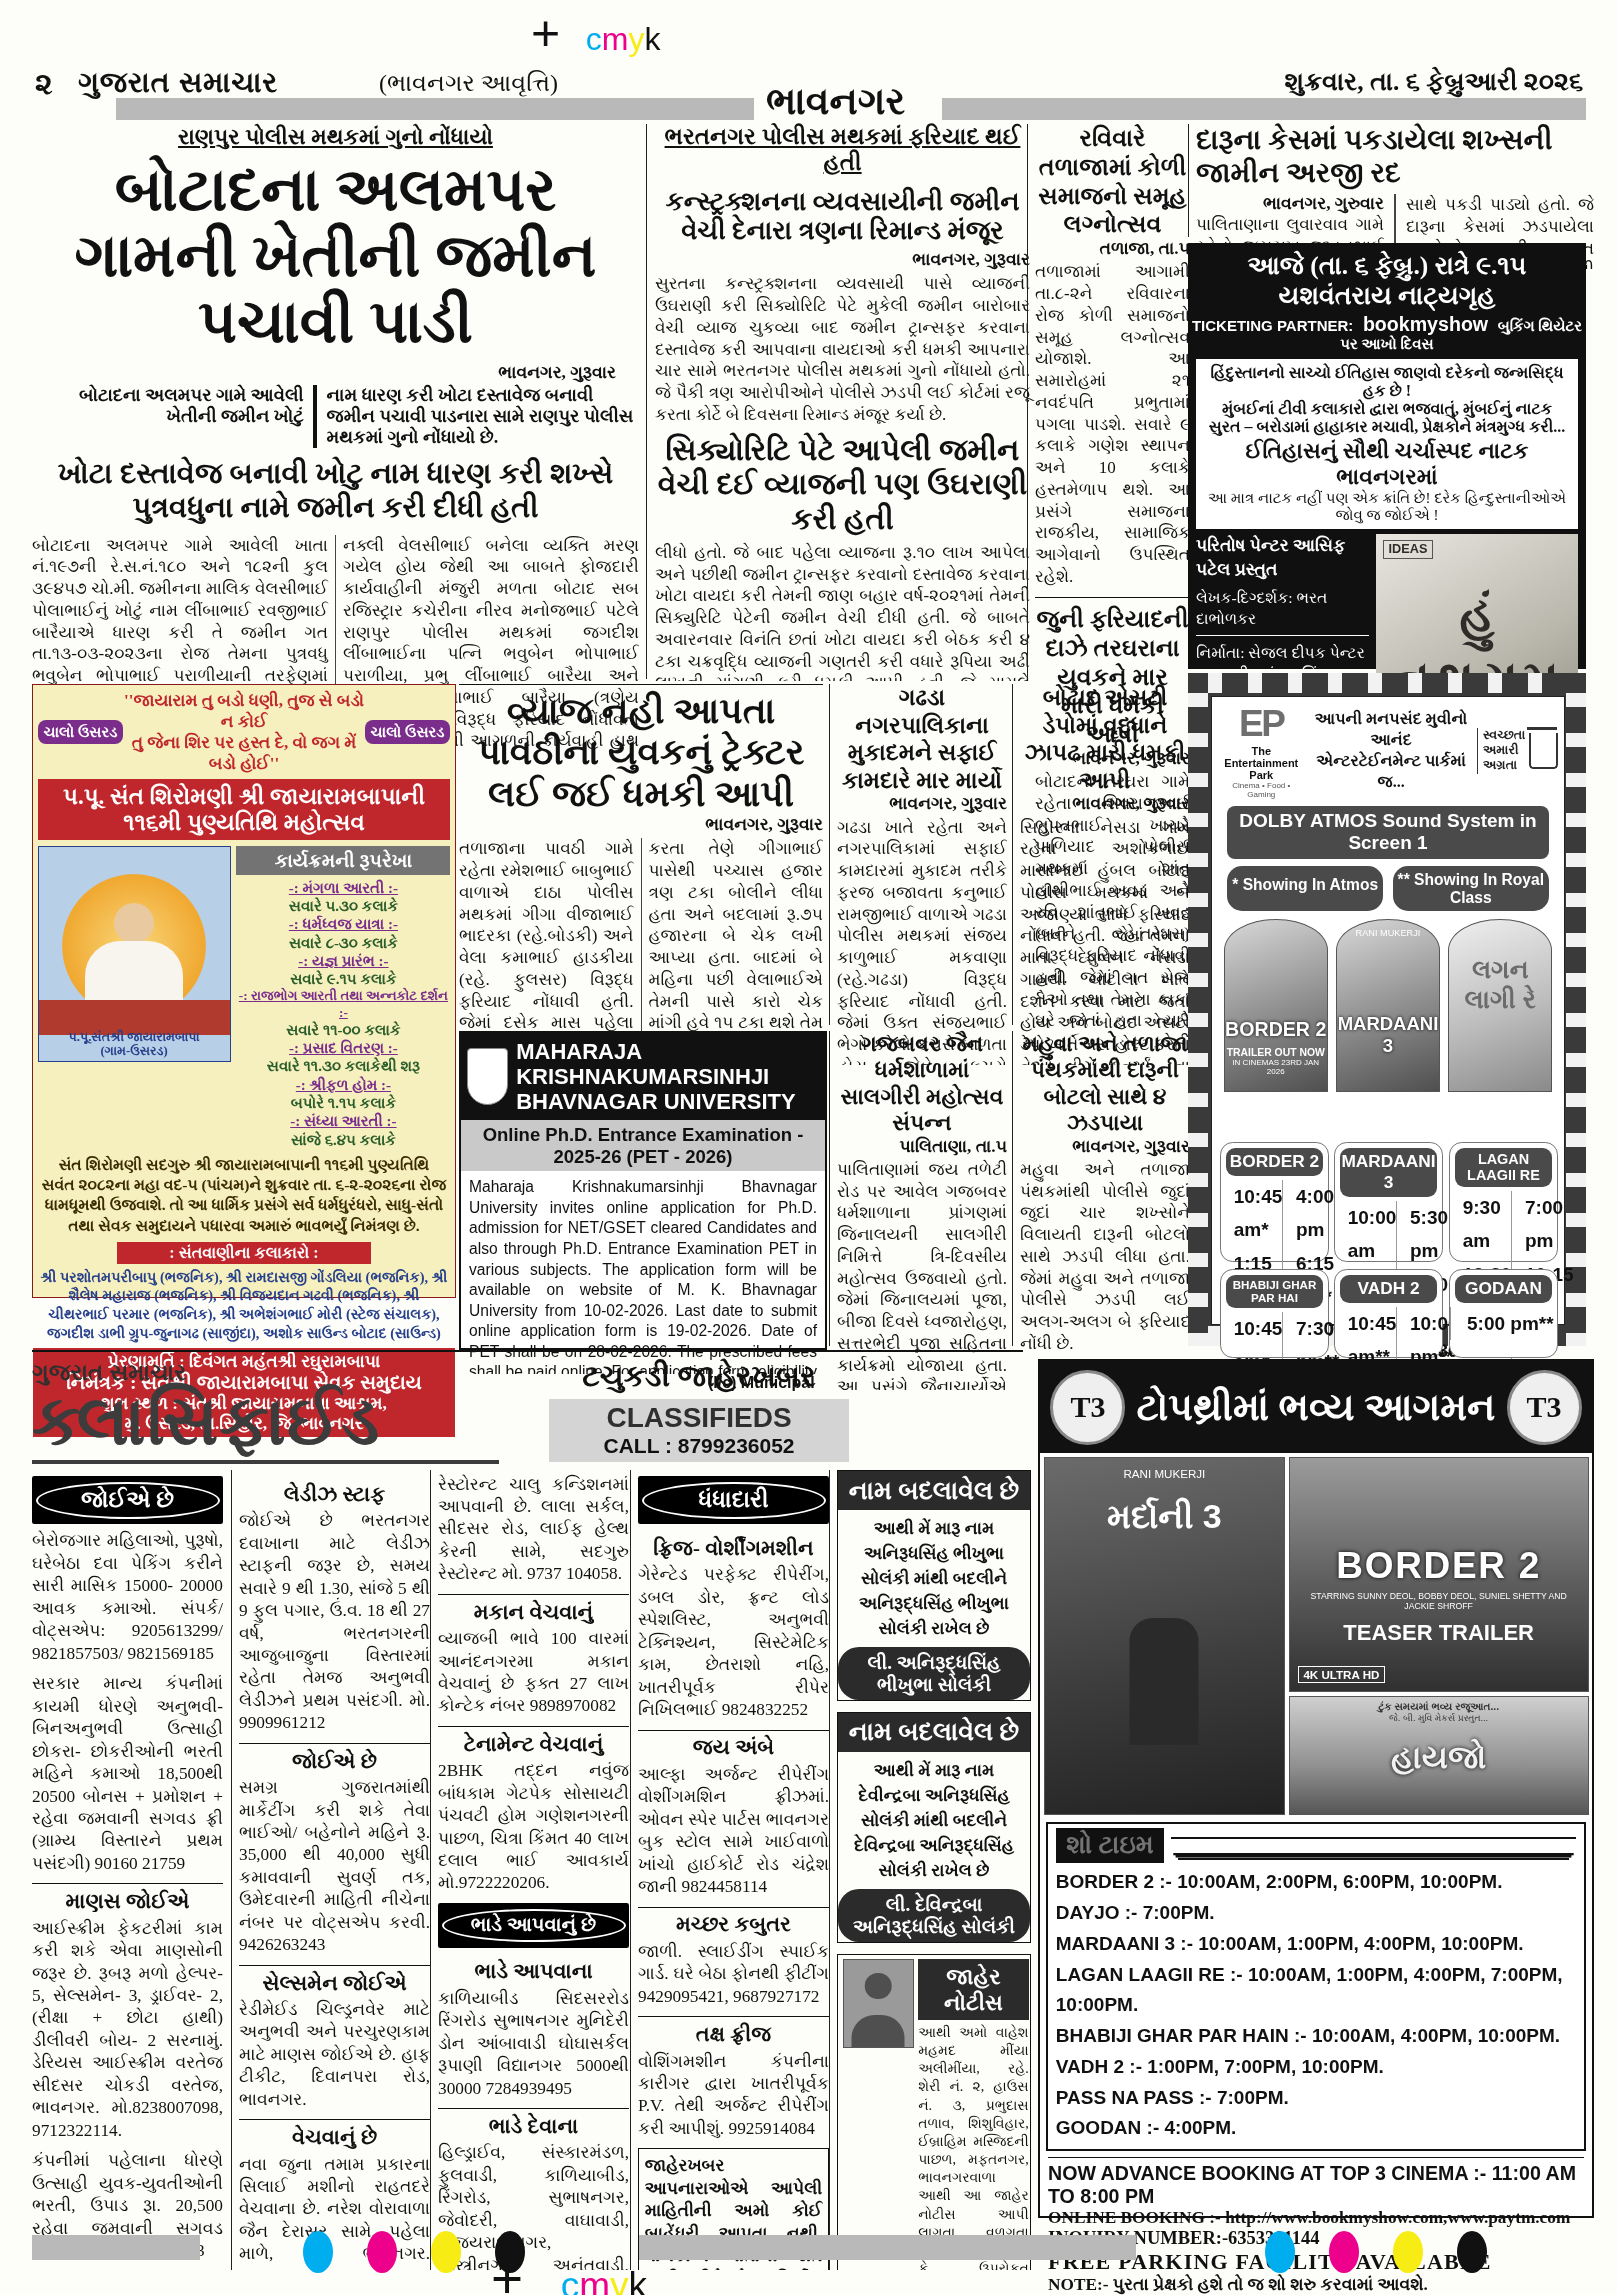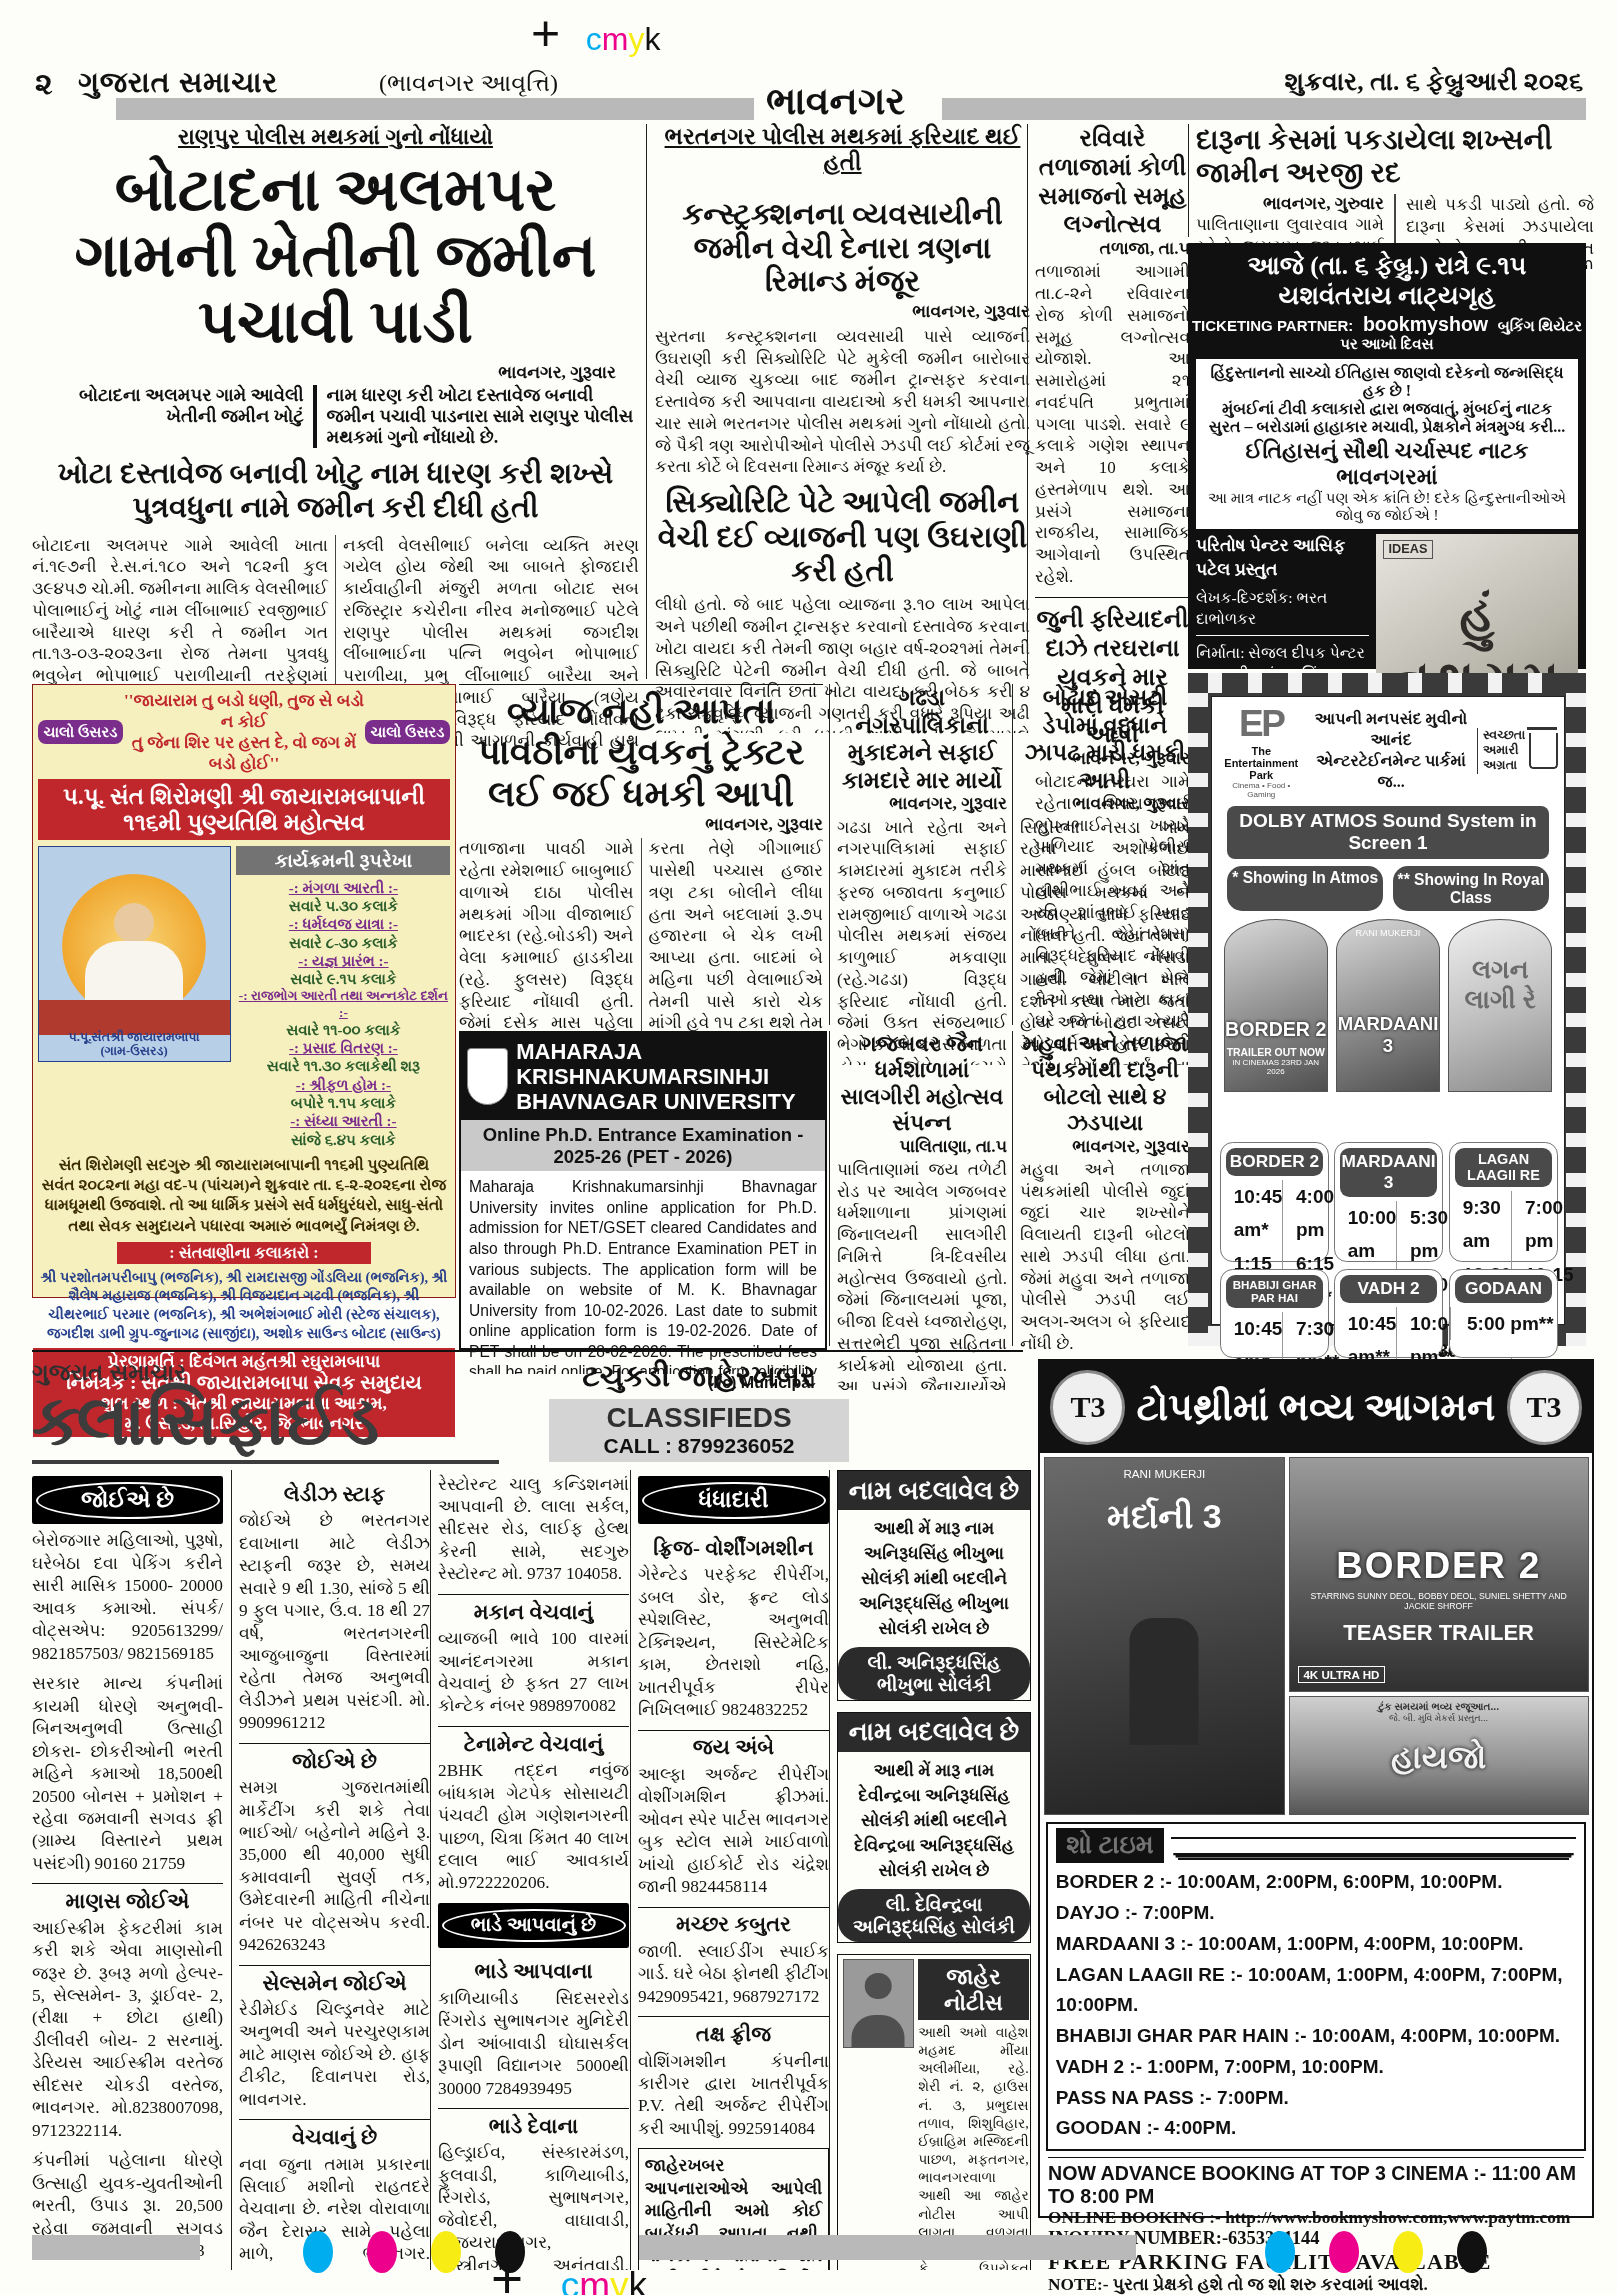--- a/index.html
+++ b/index.html
@@ -71,21 +71,21 @@
       <div class="b" style="flex:1;font-size:18px;padding-right:9.2px;text-align:right;">બોટાદના અલમપર ગામે આવેલી ખેતીની જમીન ખોટું</div>
       <div style="width:4.6px;background:#111;"></div>
       <div class="b" style="flex:1.15;font-size:18px;padding-left:9.2px;">નામ ધારણ કરી ખોટા દસ્તાવેજ બનાવી જમીન પચાવી પાડનારા સામે રાણપુર પોલીસ મથકમાં ગુનો નોંધાયો છે.</div>
     </div>
     <div class="b ctr" style="font-size:29px;line-height:1.15;margin-top:9.2px;">ખોટા દસ્તાવેજ બનાવી ખોટુ નામ ધારણ કરી શખ્સે પુત્રવધુના નામે જમીન કરી દીધી હતી</div>
     <div class="body-txt cols2" style="margin-top:10.4px;height:277px;overflow:hidden;">બોટાદના અલમપર ગામે આવેલી ખાતા નં.૧૯૭ની રે.સ.નં.૧૮૦ અને ૧૮૨ની કુલ ૩૯૪૫૭ ચો.મી. જમીનના માલિક વેલસીભાઈ પોલાભાઈનું ખોટું નામ લીંબાભાઈ રવજીભાઈ બારૈયાએ ધારણ કરી તે જમીન ગત તા.૧૩-૦૩-૨૦૨૩ના રોજ તેમના પુત્રવધુ ભવુબેન ભોપાભાઈ પરાળીયાની તરફેણમાં વેચાણ દસ્તાવેજ કરી તેમજ પ્રભુ લીંબાભાઈ બારૈયા અને જગદીશ લીંબાભાઈ બારૈયાએ સાક્ષી તરીકે ખોટી ઓળખ આપી ખોટા દસ્તાવેજનો સાચા તરીકે ઉપયોગ કરી ગુનાહિત કાવતરું રચ્યું હતું અને બાદમાં નક્લી વેલસીભાઈ બનેલા વ્યક્તિ મરણ ગયેલ હોય જેથી આ બાબતે ફોજદારી કાર્યવાહીની મંજુરી મળતા બોટાદ સબ રજિસ્ટ્રાર કચેરીના નીરવ મનોજભાઈ પટેલે રાણપુર પોલીસ મથકમાં જગદીશ લીંબાભાઈના પત્નિ ભવુબેન ભોપાભાઈ પરાળીયા, પ્રભુ લીંબાભાઈ બારૈયા અને જગદીશ લીંબાભાઈ બારૈયા (ત્રણેય રહે.અલમપુર) વિરૂદ્ધ ફરિયાદ નોંધાવતા પોલીસે ગુનો નોંધી આગળની કાર્યવાહી હાથ ધરી છે.</div>
   </div>
 
   <div class="abs vr-l" style="left:646px;top:124px;width:375px;height:555px;padding-left:8px;">
     <div class="kicker" style="font-size:23px;">ભરતનગર પોલીસ મથકમાં ફરિયાદ થઈ હતી</div>
-    <div class="b ctr" style="font-size:30px;line-height:1.12;margin-top:21px;">કન્સ્ટ્રક્શનના વ્યવસાયીની જમીન વેચી દેનારા ત્રણના રિમાન્ડ મંજૂર</div>
+    <div class="b ctr" style="font-size:26px;line-height:1.12;margin-top:11px;">કન્સ્ટ્રક્શનના વ્યવસાયીની જમીન વેચી દેનારા ત્રણના રિમાન્ડ મંજૂર</div>
     <div class="dateline" style="margin-top:4.6px;">ભાવનગર, ગુરૂવાર</div>
     <div class="body-txt" style="margin-top:3.5px;">સુરતના કન્સ્ટ્રક્શનના વ્યવસાયી પાસે વ્યાજની ઉઘરાણી કરી સિક્યોરિટિ પેટે મુકેલી જમીન બારોબાર વેચી વ્યાજ ચુકવ્યા બાદ જમીન ટ્રાન્સફર કરવાના દસ્તાવેજ કરી આપવાના વાયદાઓ કરી ધમકી આપનારા ચાર સામે ભરતનગર પોલીસ મથકમાં ગુનો નોંધાયો હતો. જે પૈકી ત્રણ આરોપીઓને પોલીસે ઝડપી લઈ કોર્ટમાં રજૂ કરતા કોર્ટે બે દિવસના રિમાન્ડ મંજૂર કર્યા છે.</div>
     <div class="b ctr" style="font-size:30px;line-height:1.15;margin-top:7px;">સિક્યોરિટિ પેટે આપેલી જમીન વેચી દઈ વ્યાજની પણ ઉઘરાણી કરી હતી</div>
     <div class="body-txt" style="margin-top:5.8px;height:139px;overflow:hidden;">લીધો હતો. જે બાદ પહેલા વ્યાજના રૂ.૧૦ લાખ આપેલા અને પછીથી જમીન ટ્રાન્સફર કરવાનો દસ્તાવેજ કરવાના ખોટા વાયદા કરી તેમની જાણ બહાર વર્ષ-૨૦૨૧માં તેમની સિક્યુરિટિ પેટેની જમીન વેચી દીધી હતી. જે બાબતે અવારનવાર વિનંતિ છતાં ખોટા વાયદા કરી બેઠક કરી ૪ ટકા ચક્રવૃદ્ધિ વ્યાજની ગણતરી કરી વધારે રૂપિયા અઢી લાખની માંગણી કરી ધમકી આપી હતી. જે મામલે ભરતનગર પોલીસે ભુપત કરમટીયા, ગોકુળ કરમટીયા, વાઘજી કરમટીયાને ઝડપી લઈ કોર્ટમાં રજૂ કરતા કોર્ટે શનિવાર સુધીના રિમાન્ડ મંજૂર કર્યા હતા.</div>
   </div>
 
   <div class="abs vr-l" style="left:1027px;top:124px;width:155px;height:555px;padding-left:7px;">
     <div class="b ctr" style="font-size:24px;line-height:1.2;">રવિવારે તળાજામાં કોળી સમાજનો સમૂહ લગ્નોત્સવ</div>
     <div class="dateline">તળાજા, તા.૫</div>
     <div class="body-txt" style="margin-top:2.3px;">તળાજામાં આગામી તા.૮-૨ને રવિવારના રોજ કોળી સમાજનો સમૂહ લગ્નોત્સવ યોજાશે. આ સમારોહમાં ૨૧ નવદંપતિ પ્રભુતામાં પગલા પાડશે. સવારે ૯ કલાકે ગણેશ સ્થાપન અને 10 કલાકે હસ્તમેળાપ થશે. આ પ્રસંગે સમાજના રાજકીય, સામાજિક આગેવાનો ઉપસ્થિત રહેશે.</div>
@@ -263,21 +263,21 @@
             <div>અમારી</div>
             <div>અગ્રતા</div>
           </div>
           <div style="width:25.4px;height:34px;border:2.3px solid #333;border-top:none;border-radius:0 0 4.6px 4.6px;position:relative;">
             <div style="position:absolute;left:-3.5px;top:-5.8px;width:30px;height:3.5px;background:#333;"></div>
           </div>
         </div>
       </div>
       <div class="pill" style="margin:7px 15px;font-size:19px;padding:4.6px 0;border-radius:8px;">DOLBY ATMOS Sound System in Screen 1</div>
       <div style="display:flex;gap:9.2px;margin:0 15px;">
-        <div class="pill" style="flex:1;font-size:15.6px;padding:3px 0;">* Showing In Atmos</div>
+        <div class="pill" style="flex:1;font-size:15.6px;padding:10px 0;">* Showing In Atmos</div>
         <div class="pill" style="flex:1;font-size:15.6px;padding:4.6px 0;">** Showing In Royal Class</div>
       </div>
       <div style="display:flex;gap:8px;margin:8px 11.6px 0 11.6px;height:173px;">
         <div class="poster arch" style="flex:1;position:relative;">
           <div class="b" style="margin-top:98px;font-size:19.6px;text-shadow:0 0 3.5px #000;">BORDER 2</div>
           <div class="b" style="font-size:10.4px;margin-top:5.8px;">TRAILER OUT NOW</div>
           <div style="font-size:8px;">IN CINEMAS 23RD JAN 2026</div>
         </div>
         <div class="poster arch" style="flex:1;position:relative;">
           <div style="font-size:9.2px;margin-top:8px;">RANI MUKERJI</div>

